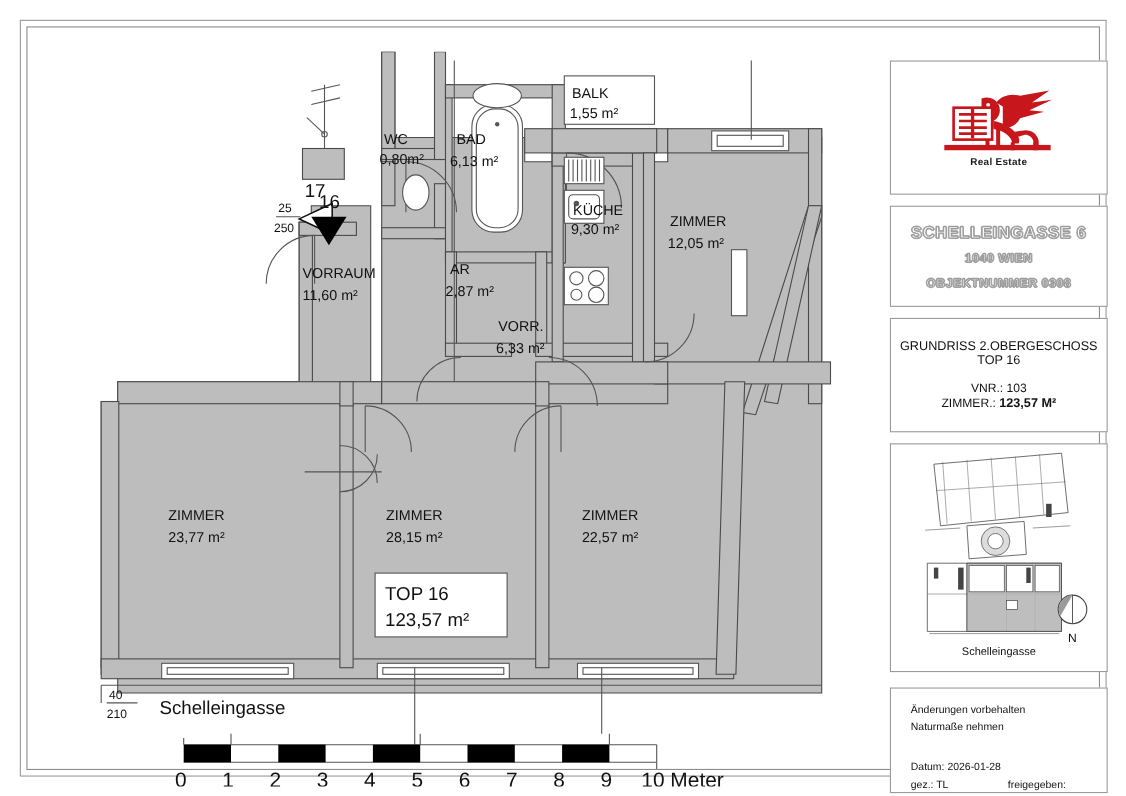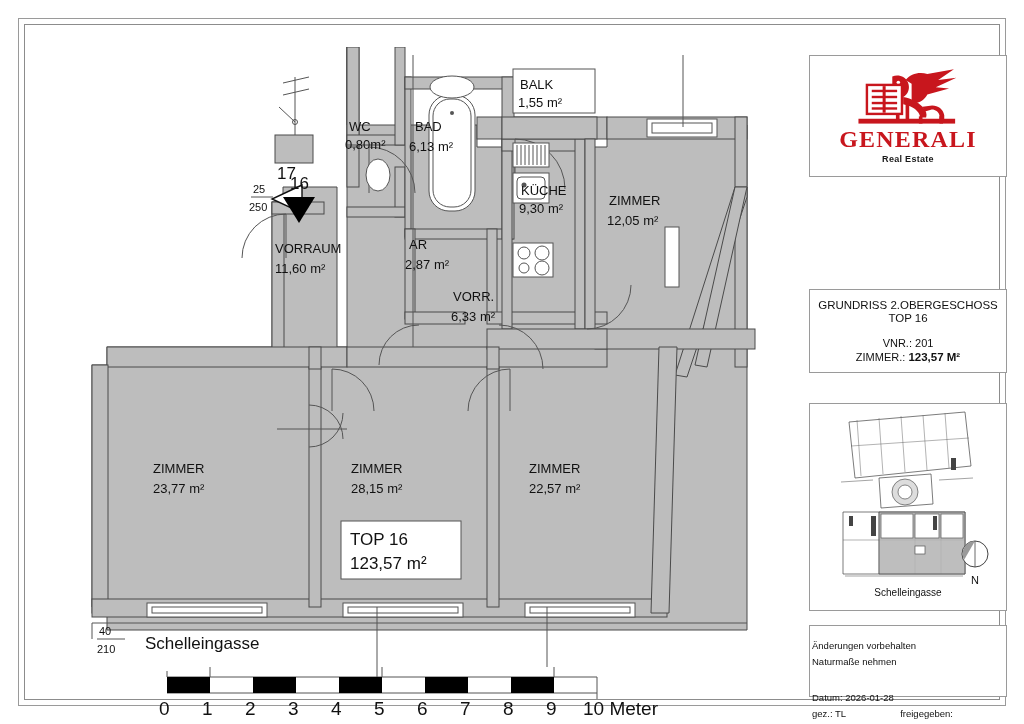--- a/index.html
+++ b/index.html
@@ -96,21 +96,21 @@
     text-shadow:
       -1px 0 #a8a8a8, 1px 0 #a8a8a8,
       0 -1px #a8a8a8, 0 1px #a8a8a8;
     letter-spacing: .6px;
   }
   #addr-l1 { font-size: 15px; }
   #addr-l2 { font-size: 11px; }
   #addr-l3 { font-size: 11px; margin-top: 2px; }
 
   
-  #gr-box { top: 242px; height: 84px; text-align: center; }
+  #gr-box { top: 242px; height: 104px; text-align: center; }
   #gr-wrap {
     height: 100%;
     display: flex; flex-direction: column;
     align-items: center; justify-content: center;
     color: #111;
   }
   #gr-l1 { font-size: 11.5px; }
   #gr-l2 { font-size: 11.5px; margin-top: 1px; }
   #gr-l3 { font-size: 11px; margin-top: 13px; }
   #gr-l4 { font-size: 11px; margin-top: 2px; }
@@ -120,21 +120,21 @@
   #site-box { top: 356px; height: 208px; }
   #site-svg { display:block; margin: 4px auto 0; }
   #site-caption {
     text-align: center;
     font-size: 10px;
     color: #111;
     margin-top: 1px;
   }
 
   
-  #notes-box { top: 578px; height: 72px; padding: 12px 2px; }
+  #notes-box { top: 578px; height: 96px; padding: 12px 18px; }
   .note-line { font-size: 9.5px; color: #111; line-height: 1.7; }
   #note-date { font-size: 9.5px; color: #111; margin-top: 22px; }
   #note-sign-row {
     display: flex; gap: 54px;
     font-size: 9.5px; color: #111; margin-top: 5px;
   }
 
   
   .rm-name { font-size: 13px; fill: #111; font-family:"Liberation Sans",sans-serif; }
   .rm-area { font-size: 13px; fill: #111; font-family:"Liberation Sans",sans-serif; }
@@ -429,31 +429,37 @@
             <g stroke="#c8161d" stroke-width="4">
               <line x1="40" y1="38" x2="82" y2="38"></line>
               <line x1="40" y1="48" x2="82" y2="48"></line>
               <line x1="40" y1="58" x2="82" y2="58"></line>
               <line x1="40" y1="67" x2="82" y2="67"></line>
             </g>
             <rect x="58" y="30" width="5" height="44"></rect>
             <rect x="18" y="84" width="160" height="8"></rect>
           </g>
         </svg>
-        <div id="logo-word">GENERALI</div>
         <div id="logo-sub">Real Estate</div>
       </div>
     </div>
 
+    <div class="tb-box" id="addr-box">
+      <div id="addr-wrap">
+        <div class="outline-txt" id="addr-l1">SCHELLEINGASSE 6</div>
+        <div class="outline-txt" id="addr-l2">1040 WIEN</div>
+        <div class="outline-txt" id="addr-l3">OBJEKTNUMMER 0308</div>
+      </div>
+    </div>
 
     <div class="tb-box" id="gr-box">
       <div id="gr-wrap">
         <div id="gr-l1">GRUNDRISS  2.OBERGESCHOSS</div>
         <div id="gr-l2">TOP 16</div>
-        <div id="gr-l3">VNR.: 201</div>
+        <div id="gr-l3">VNR.: 103</div>
         <div id="gr-l4">
           <span>ZIMMER.:</span>
           <b>123,57 M²</b>
         </div>
       </div>
     </div>
 
     <div class="tb-box" id="site-box">
       <svg id="site-svg" width="186" height="178" viewBox="0 0 186 178">
         <g stroke="#444" stroke-width="0.7" fill="#fff">

